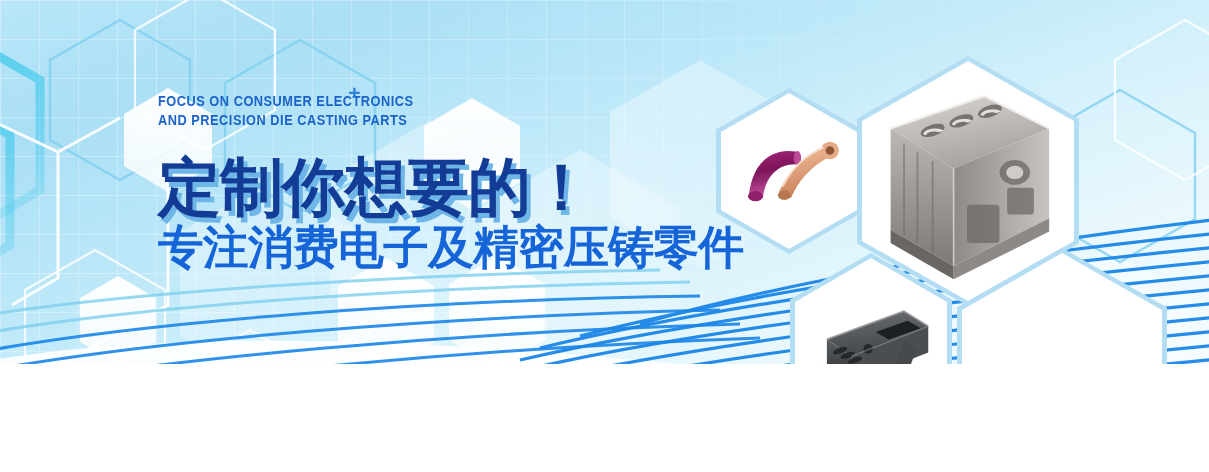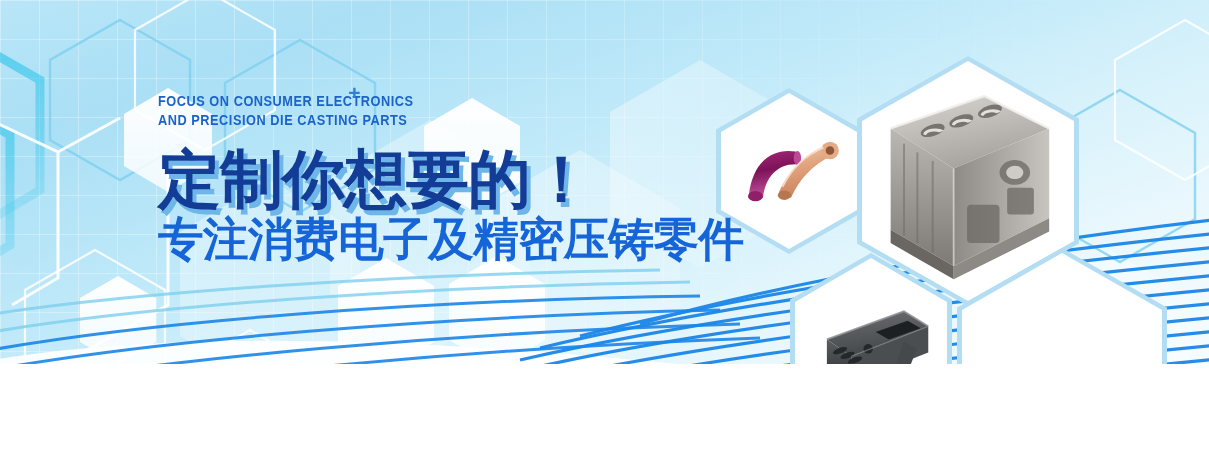--- a/index.html
+++ b/index.html
@@ -47,21 +47,21 @@
   .eyebrow .plus{
     position:absolute;
     font-size:21px;
     color:#2f7fd8;
     font-weight:bold;
     left:217px;top:-9px;
     transform:scaleX(1.14);
   }
 
   .h1{
-    margin-top:16px;
+    margin-top:24px;
     font-family:"DejaVu Sans","Liberation Sans",sans-serif;
     font-weight:bold;
     font-size:63px;
     line-height:68px;
     letter-spacing:-1px;
     color:#123c96;
     text-shadow:4px 5px 0 #6fb6e8;
     white-space:nowrap;
   }
 

